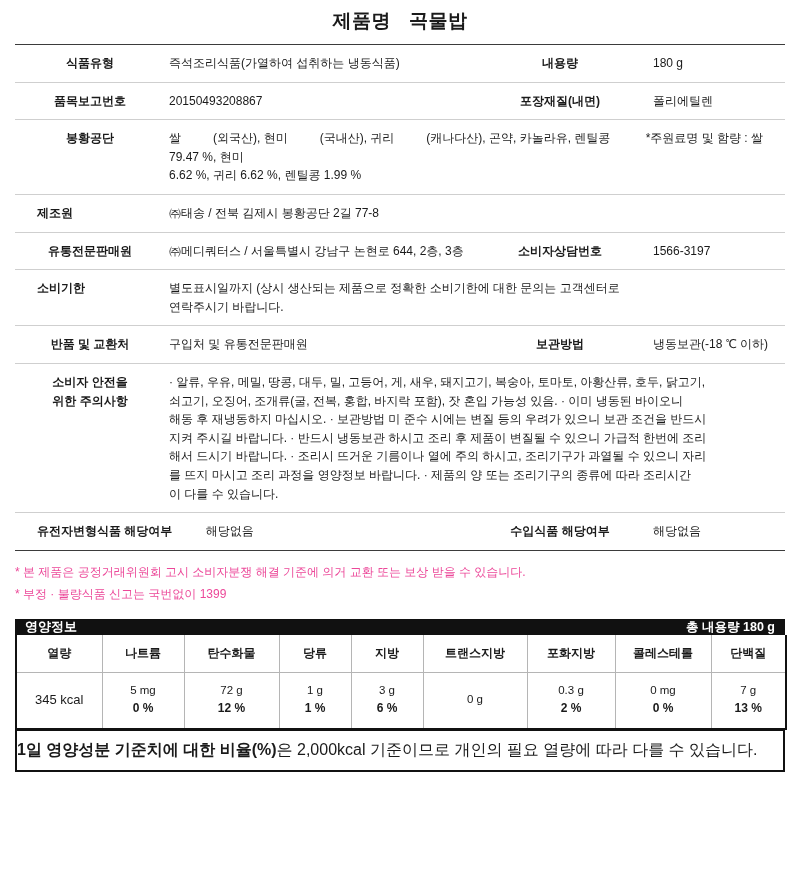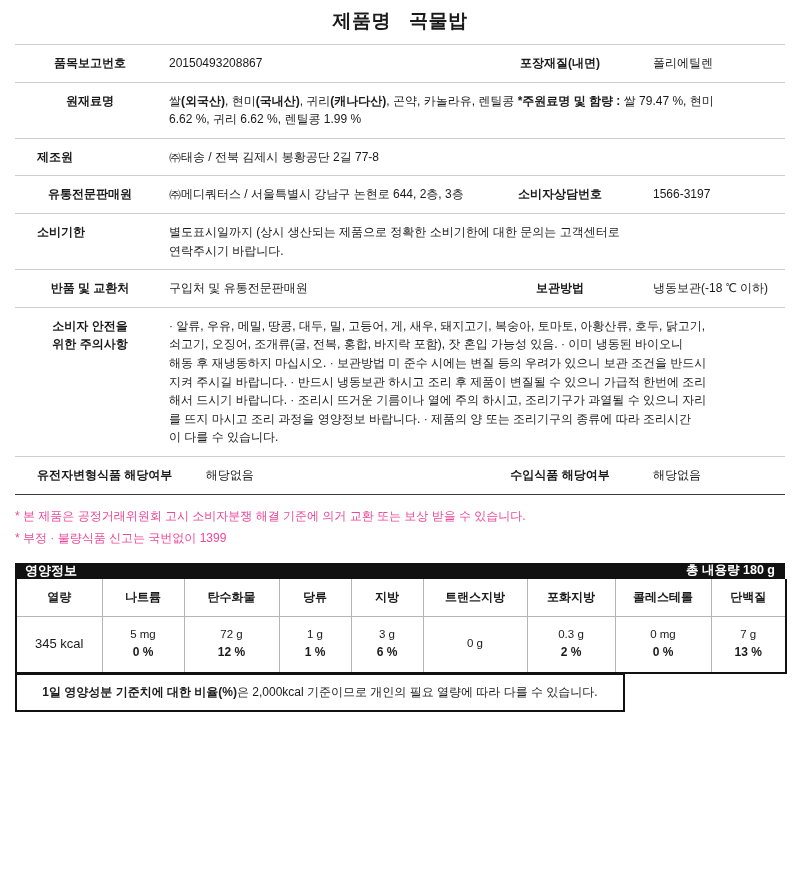--- a/index.html
+++ b/index.html
@@ -67,21 +67,21 @@
   .lbl.left { text-align: left; padding-left: 22px; }
   .val { padding-left: 12px; }
   .val.padleft { padding-left: 18px; }
   .nowrap { white-space: nowrap; }
 
   .c1 { width: 150px; }
   .c2 { width: 320px; }
   .c3 { width: 150px; }
   .c4 { width: 150px; }
 
-  .strong { font-weight: bold; }
+  .strong { font-weight: normal; margin-left: 32px; }
 
   
   .caution td { padding-top: 11px; padding-bottom: 11px; }
   .caution-label {
     font-weight: bold;
     text-align: center;
     line-height: 1.6;
   }
   .caution-text {
     line-height: 1.72;
@@ -147,24 +147,24 @@
   table.nutri td:last-child { border-right: none; }
   .amt { display: block; }
   .pct { display: block; font-weight: bold; font-size: 12px; }
   .kcal { font-size: 13px; }
 
   .nutri-foot {
     border-left: 2px solid #111;
     border-right: 2px solid #111;
     border-bottom: 2px solid #111;
     border-top: 1px solid #111;
-    text-align: center;
+    text-align: left;
     padding: 9px 0;
-    font-size: 12px;
-    width: 610px;
+    font-size: 16px;
+    width: 770px;
     box-sizing: border-box;
   }
   .nutri-foot .b { font-weight: bold; }
 </style>
 </head>
 <body>
 
 <div class="page">
 
   <div class="title-row">
@@ -173,28 +173,34 @@
   </div>
 
   <table class="info">
     <colgroup>
       <col class="c1">
         <col class="c2">
         <col class="c3">
         <col class="c4">
     </colgroup>
     <tbody>
+      <tr class="first">
+        <td class="lbl">식품유형</td>
+        <td class="val">즉석조리식품(가열하여 섭취하는 냉동식품)</td>
+        <td class="lbl">내용량</td>
+        <td class="val padleft">180 g</td>
+      </tr>
       <tr>
         <td class="lbl">품목보고번호</td>
         <td class="val">20150493208867</td>
         <td class="lbl">포장재질(내면)</td>
         <td class="val padleft">폴리에틸렌</td>
       </tr>
       <tr>
-        <td class="lbl">원재료명</td>
+        <td class="lbl">봉황공단</td>
         <td class="val" colspan="3">
           <span>쌀</span><span class="strong">(외국산)</span><span>, 현미</span><span class="strong">(국내산)</span><span>, 귀리</span><span class="strong">(캐나다산)</span><span>, 곤약, 카놀라유, 렌틸콩 </span><span class="strong">*주원료명 및 함량 :</span><span> 쌀 79.47 %, 현미</span><br>
           <span>6.62 %, 귀리 6.62 %, 렌틸콩 1.99 %</span>
         </td>
       </tr>
       <tr>
         <td class="lbl left">제조원</td>
         <td class="val" colspan="3">㈜태송 / 전북 김제시 봉황공단 2길 77-8</td>
       </tr>
       <tr>

